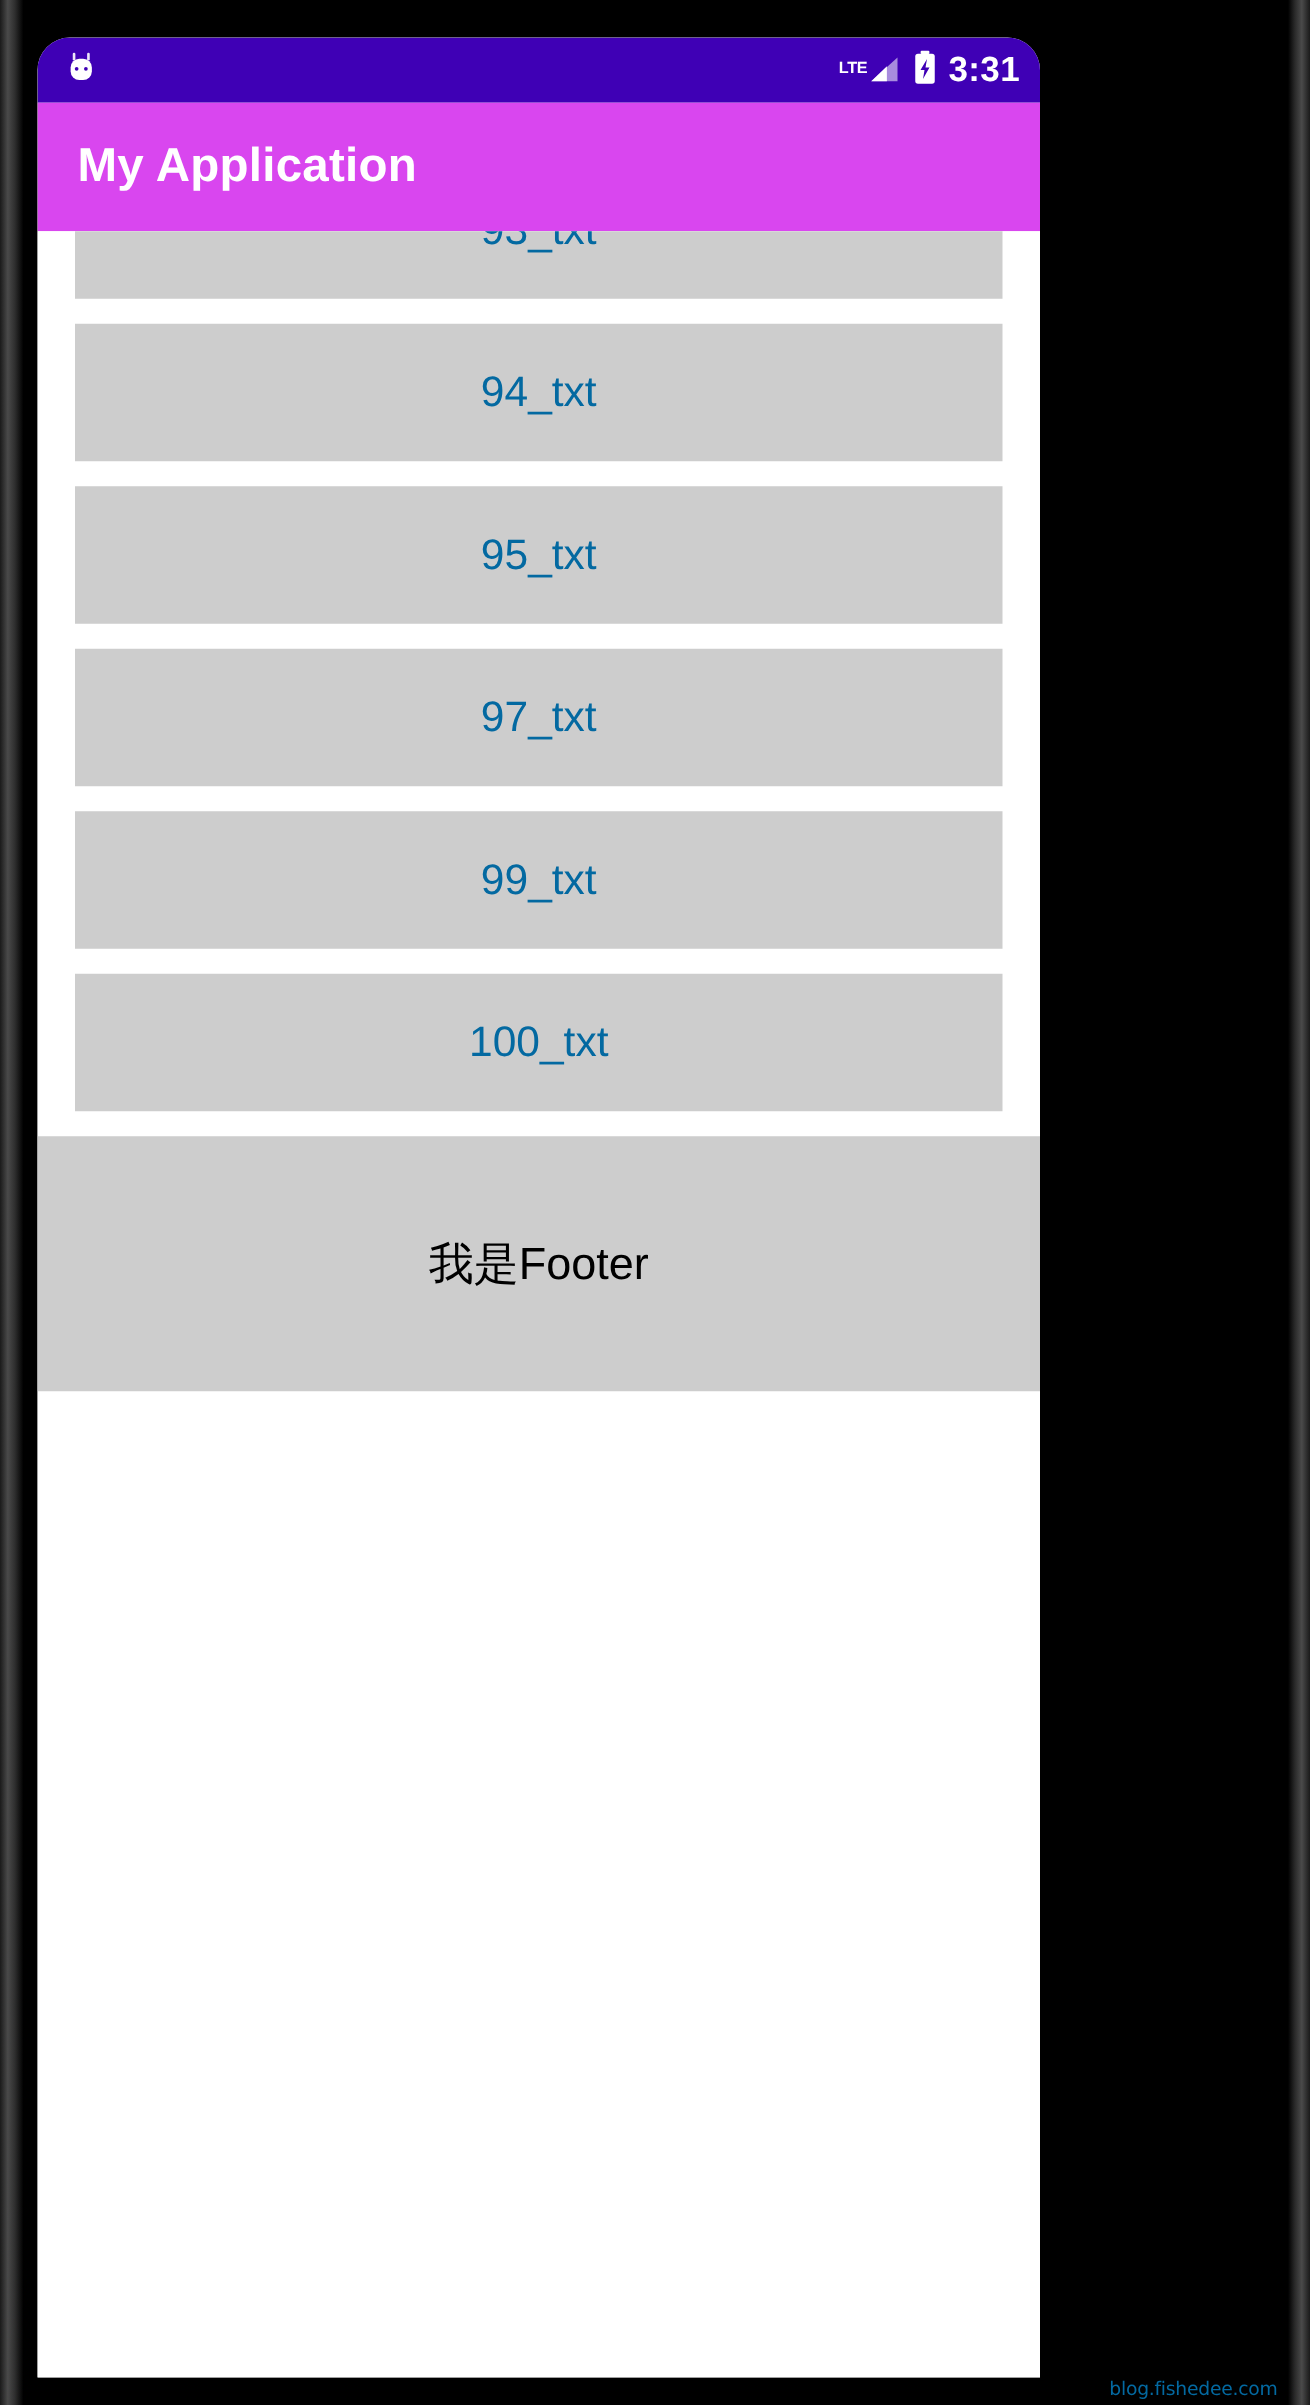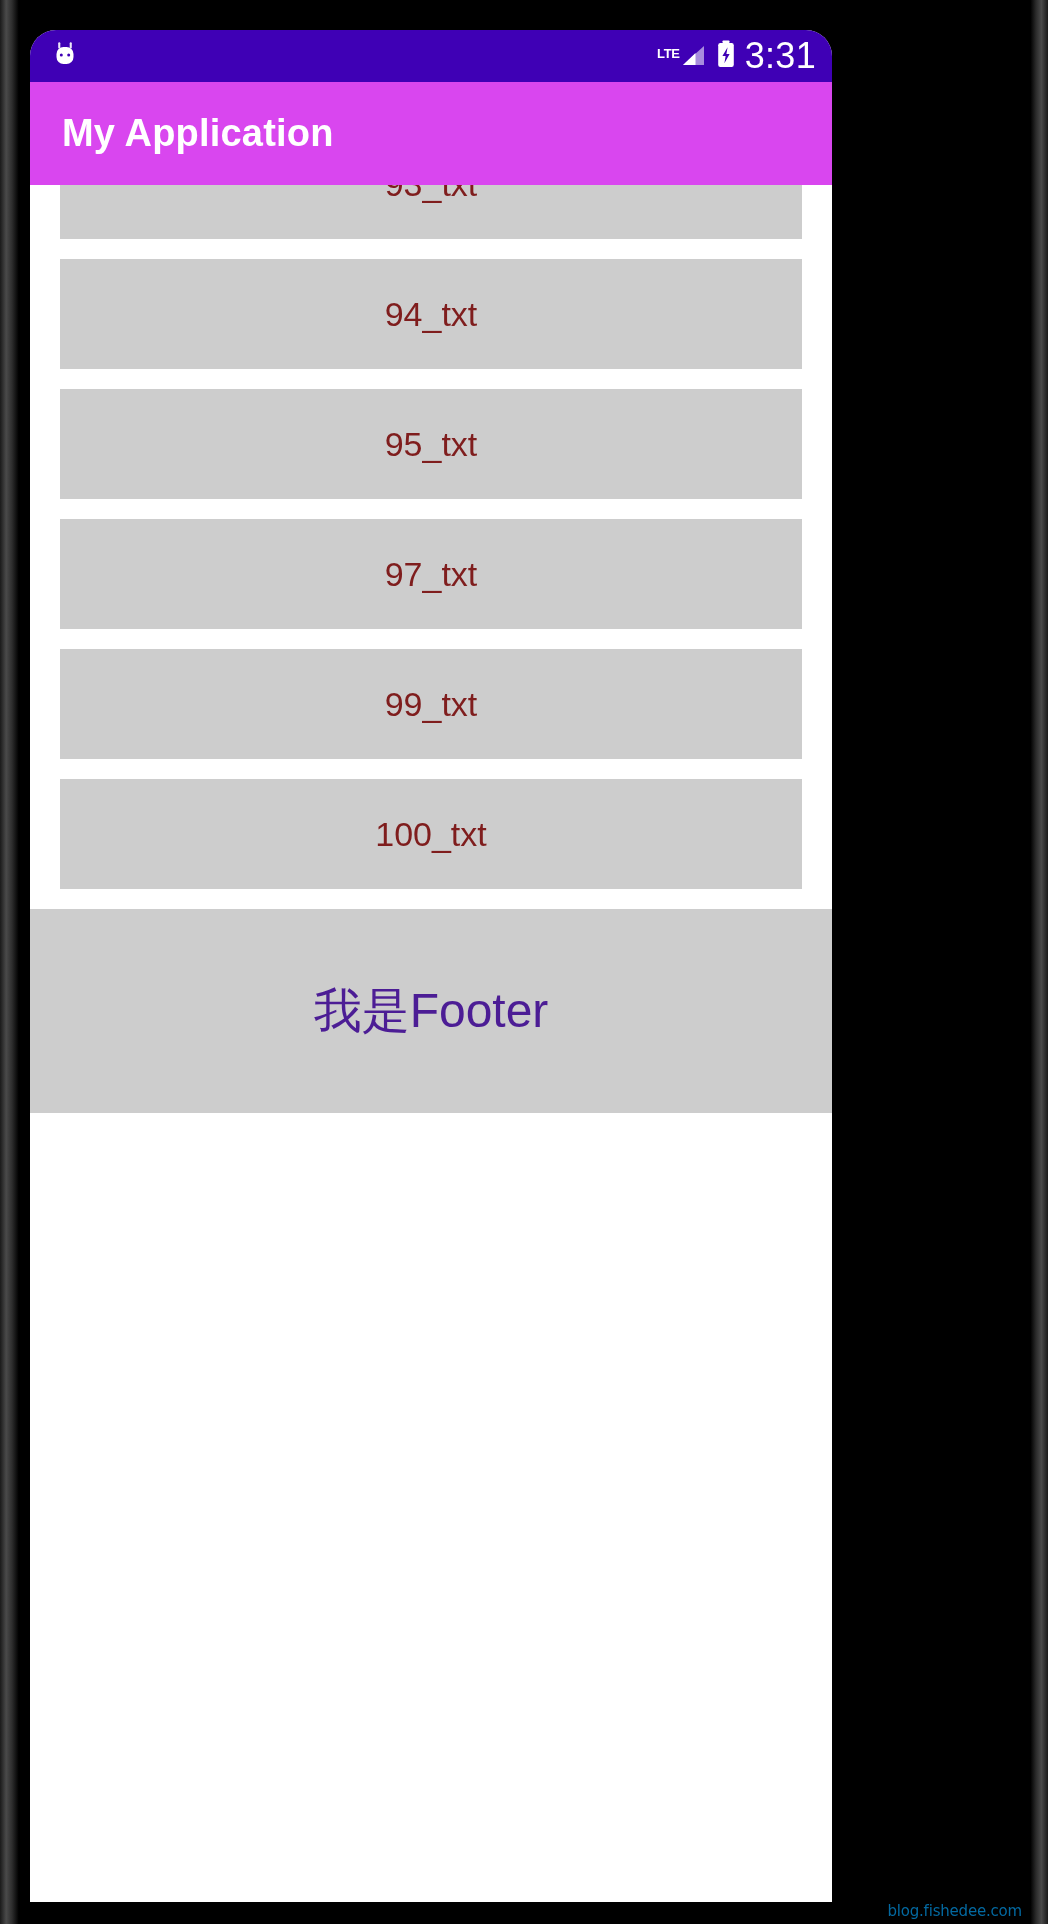--- a/index.html
+++ b/index.html
@@ -81,22 +81,22 @@
   .lte-text {
     color: #ffffff;
     font-size: 13px;
     font-weight: bold;
     line-height: 1;
     letter-spacing: -0.3px;
     margin-bottom: 8px;
   }
   .status-time {
     color: #ffffff;
-    font-size: 36px;
-    font-weight: 400;
+    font-size: 28px;
+    font-weight: 700;
     line-height: 1;
     letter-spacing: 0.3px;
   }
 
   
   #app-bar {
     height: 103px;
     background: #d946ef;
     display: flex;
     align-items: center;
@@ -125,35 +125,35 @@
   }
   .list-item {
     margin: 20px 30px 20px 30px;
     height: 110px;
     background: #cdcdcd;
     display: flex;
     align-items: center;
     justify-content: center;
   }
   .list-item-label {
-    color: #7f1d1d;
+    color: #0369a1;
     font-size: 34px;
     font-weight: 400;
   }
   #footer-block {
     margin: 20px 0 0 0;
     height: 204px;
     background: #cdcdcd;
     display: flex;
     align-items: center;
     justify-content: center;
   }
   #footer-label {
-    color: #4c1d95;
-    font-size: 48px;
+    color: #000000;
+    font-size: 36px;
     font-weight: 400;
   }
 
   
   #watermark {
     position: absolute;
     right: 26px;
     bottom: 4px;
     color: #0369a1;
     font-size: 15px;

